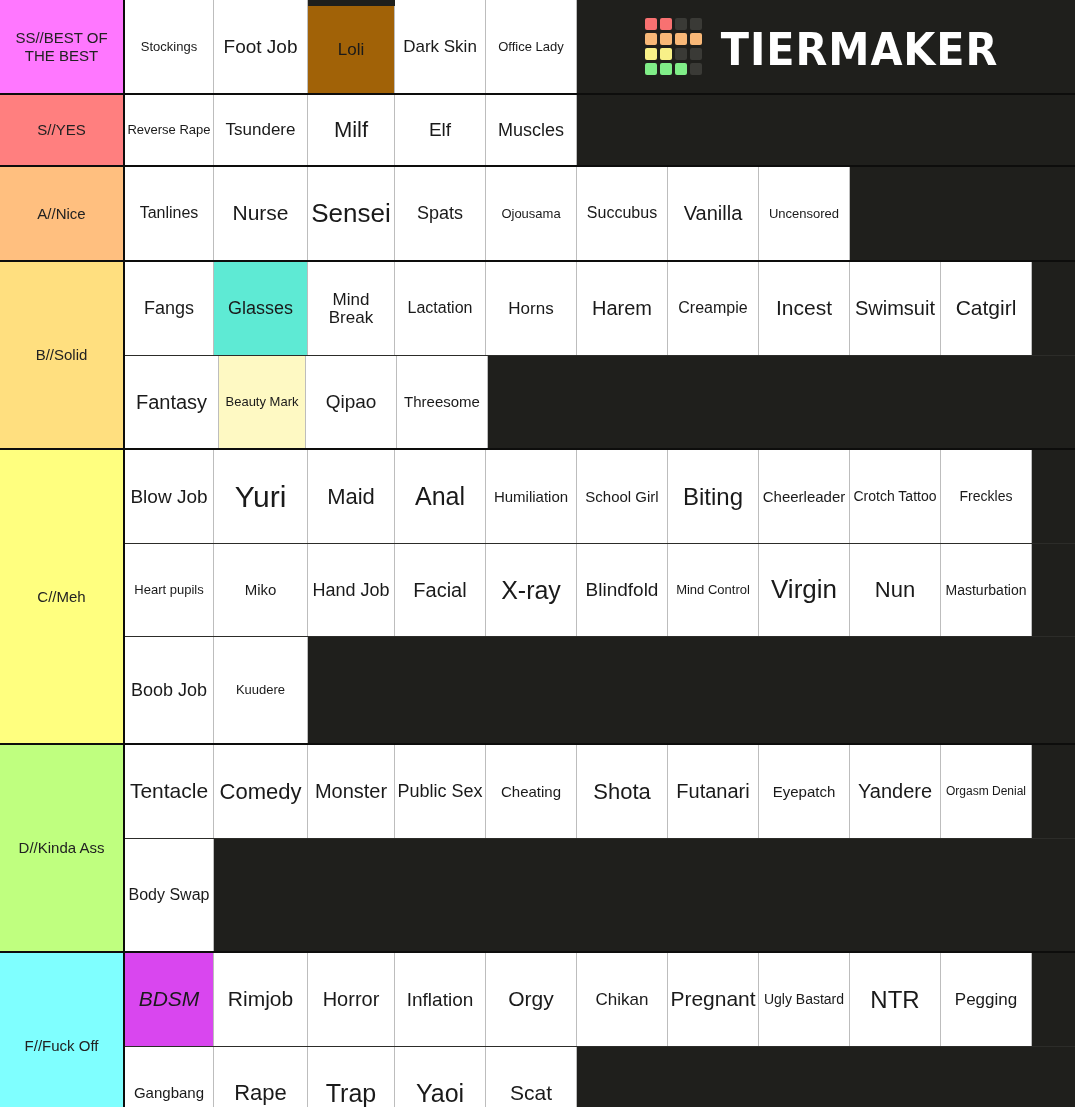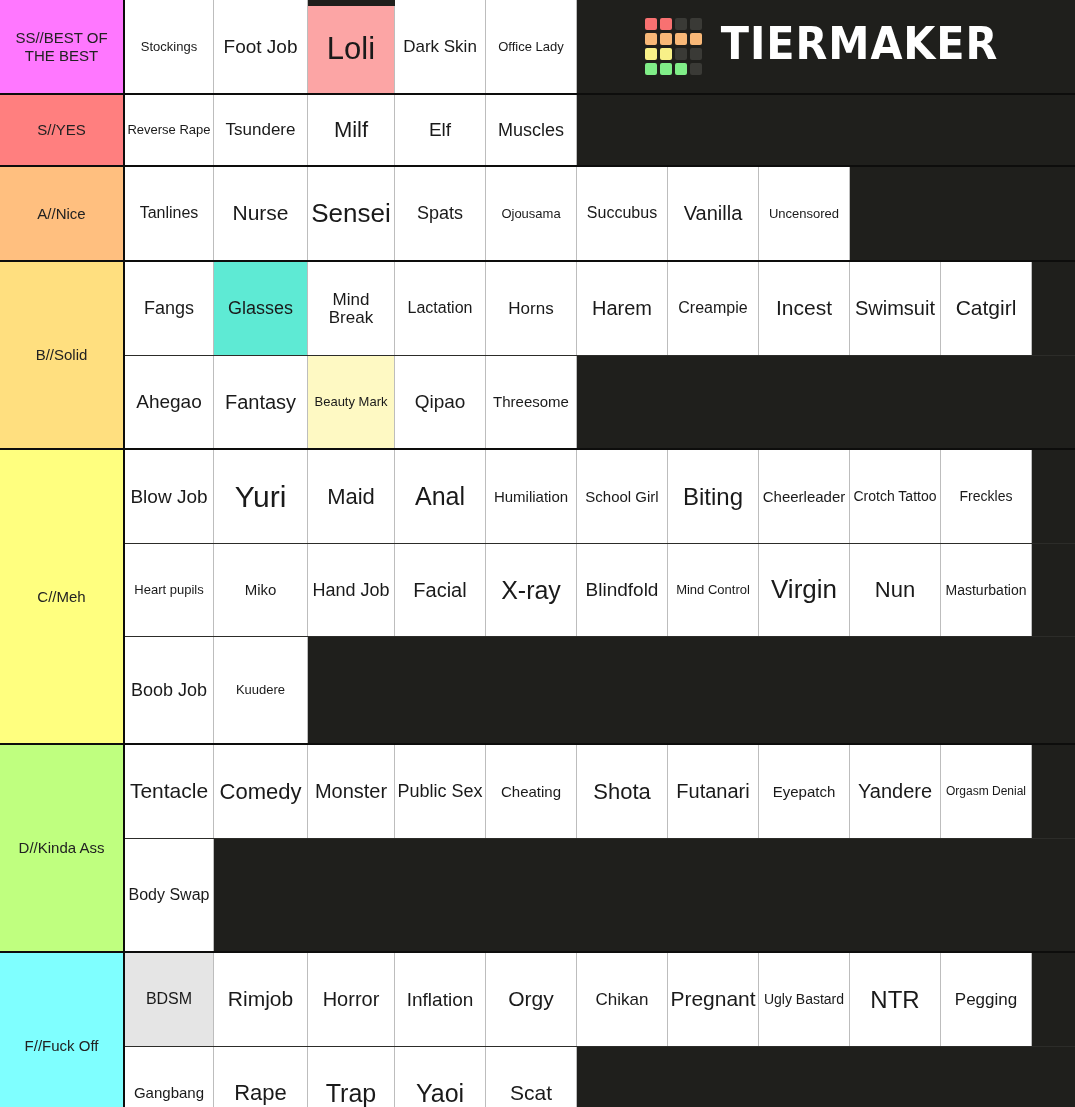--- a/index.html
+++ b/index.html
@@ -70,21 +70,21 @@
   .logo-area {
     flex: 1 1 auto;
     display: flex;
     align-items: center;
     justify-content: center;
     background: #1f1f1c;
     min-width: 0;
   }
   .logo-wrap {
     display: flex;
-    align-items: flex-start;
+    align-items: flex-end;
     gap: 10px;
   }
   .logo-grid {
     display: grid;
     grid-template-columns: repeat(4, 12px);
     grid-template-rows: repeat(4, 12px);
     gap: 3px;
   }
   .logo-grid i {
     display: block;
@@ -107,21 +107,21 @@
 </head>
 <body>
 
 <div id="tierlist">
     <div class="tier-row tier-header-row">
       <div class="tier-label" style="background: rgb(255, 119, 255); font-size: 15px;">SS//BEST OF THE BEST</div>
       <div class="tier-body" style="flex: 0 0 auto;">
         <div class="item-line" style="height: 93px;">
           <div class="item" style="width: 89px; min-width: 89px; flex: 0 0 89px; font-size: 13px; background: rgb(255, 255, 255);">Stockings</div>
           <div class="item" style="width: 94px; min-width: 94px; flex: 0 0 94px; font-size: 19px; background: rgb(255, 255, 255);">Foot Job</div>
-          <div class="item" style="width: 87px; min-width: 87px; flex: 0 0 87px; font-size: 31px; background: #fca5a5; margin-top: 6px;">Loli</div>
+          <div class="item" style="width: 87px; min-width: 87px; flex: 0 0 87px; font-size: 17px; background: #a16207; margin-top: 6px;">Loli</div>
           <div class="item" style="width: 91px; min-width: 91px; flex: 0 0 91px; font-size: 17px; background: rgb(255, 255, 255);">Dark Skin</div>
           <div class="item" style="width: 91px; min-width: 91px; flex: 0 0 91px; font-size: 13px; background: rgb(255, 255, 255);">Office Lady</div>
         </div>
       </div>
       <div class="logo-area">
         <div class="logo-wrap">
           <div class="logo-grid">
             <i style="background: rgb(248, 113, 113);"></i>
             <i style="background: rgb(248, 113, 113);"></i>
             <i style="background: rgb(58, 58, 54);"></i>
@@ -179,21 +179,20 @@
           <div class="item" style="width: 87px; min-width: 87px; flex: 0 0 87px; font-size: 17px; background: rgb(255, 255, 255);">Mind Break</div>
           <div class="item" style="width: 91px; min-width: 91px; flex: 0 0 91px; font-size: 16px; background: rgb(255, 255, 255);">Lactation</div>
           <div class="item" style="width: 91px; min-width: 91px; flex: 0 0 91px; font-size: 17px; background: rgb(255, 255, 255);">Horns</div>
           <div class="item" style="width: 91px; min-width: 91px; flex: 0 0 91px; font-size: 20px; background: rgb(255, 255, 255);">Harem</div>
           <div class="item" style="width: 91px; min-width: 91px; flex: 0 0 91px; font-size: 16px; background: rgb(255, 255, 255);">Creampie</div>
           <div class="item" style="width: 91px; min-width: 91px; flex: 0 0 91px; font-size: 21px; background: rgb(255, 255, 255);">Incest</div>
           <div class="item" style="width: 91px; min-width: 91px; flex: 0 0 91px; font-size: 20px; background: rgb(255, 255, 255);">Swimsuit</div>
           <div class="item" style="width: 91px; min-width: 91px; flex: 0 0 91px; font-size: 21px; background: rgb(255, 255, 255);">Catgirl</div>
         </div>
         <div class="item-line" style="height: 93px;">
-          <div class="item" style="width: 89px; min-width: 89px; flex: 0 0 89px; font-size: 19px; background: rgb(255, 255, 255);">Ahegao</div>
           <div class="item" style="width: 94px; min-width: 94px; flex: 0 0 94px; font-size: 20px; background: rgb(255, 255, 255);">Fantasy</div>
           <div class="item" style="width: 87px; min-width: 87px; flex: 0 0 87px; font-size: 13px; background: #fef9c3;">Beauty Mark</div>
           <div class="item" style="width: 91px; min-width: 91px; flex: 0 0 91px; font-size: 19px; background: rgb(255, 255, 255);">Qipao</div>
           <div class="item" style="width: 91px; min-width: 91px; flex: 0 0 91px; font-size: 15px; background: rgb(255, 255, 255);">Threesome</div>
         </div>
       </div>
     </div>
     <div class="tier-row">
       <div class="tier-label" style="background: rgb(255, 255, 127); font-size: 15px;">C//Meh</div>
       <div class="tier-body">
@@ -244,21 +243,21 @@
         </div>
         <div class="item-line" style="height: 113px;">
           <div class="item" style="width: 89px; min-width: 89px; flex: 0 0 89px; font-size: 16px; background: rgb(255, 255, 255);">Body Swap</div>
         </div>
       </div>
     </div>
     <div class="tier-row">
       <div class="tier-label" style="background: rgb(127, 255, 255); font-size: 15px;">F//Fuck Off</div>
       <div class="tier-body">
         <div class="item-line" style="height: 93px;">
-          <div class="item" style="width: 89px; min-width: 89px; flex: 0 0 89px; font-size: 16px; background: #e5e5e5;">BDSM</div>
+          <div class="item" style="width: 89px; min-width: 89px; flex: 0 0 89px; font-size: 21px; background: #d946ef; font-style: italic;">BDSM</div>
           <div class="item" style="width: 94px; min-width: 94px; flex: 0 0 94px; font-size: 21px; background: rgb(255, 255, 255);">Rimjob</div>
           <div class="item" style="width: 87px; min-width: 87px; flex: 0 0 87px; font-size: 20px; background: rgb(255, 255, 255);">Horror</div>
           <div class="item" style="width: 91px; min-width: 91px; flex: 0 0 91px; font-size: 19px; background: rgb(255, 255, 255);">Inflation</div>
           <div class="item" style="width: 91px; min-width: 91px; flex: 0 0 91px; font-size: 21px; background: rgb(255, 255, 255);">Orgy</div>
           <div class="item" style="width: 91px; min-width: 91px; flex: 0 0 91px; font-size: 17px; background: rgb(255, 255, 255);">Chikan</div>
           <div class="item" style="width: 91px; min-width: 91px; flex: 0 0 91px; font-size: 21px; background: rgb(255, 255, 255);">Pregnant</div>
           <div class="item" style="width: 91px; min-width: 91px; flex: 0 0 91px; font-size: 14px; background: rgb(255, 255, 255);">Ugly Bastard</div>
           <div class="item" style="width: 91px; min-width: 91px; flex: 0 0 91px; font-size: 24px; background: rgb(255, 255, 255);">NTR</div>
           <div class="item" style="width: 91px; min-width: 91px; flex: 0 0 91px; font-size: 17px; background: rgb(255, 255, 255);">Pegging</div>
         </div>

